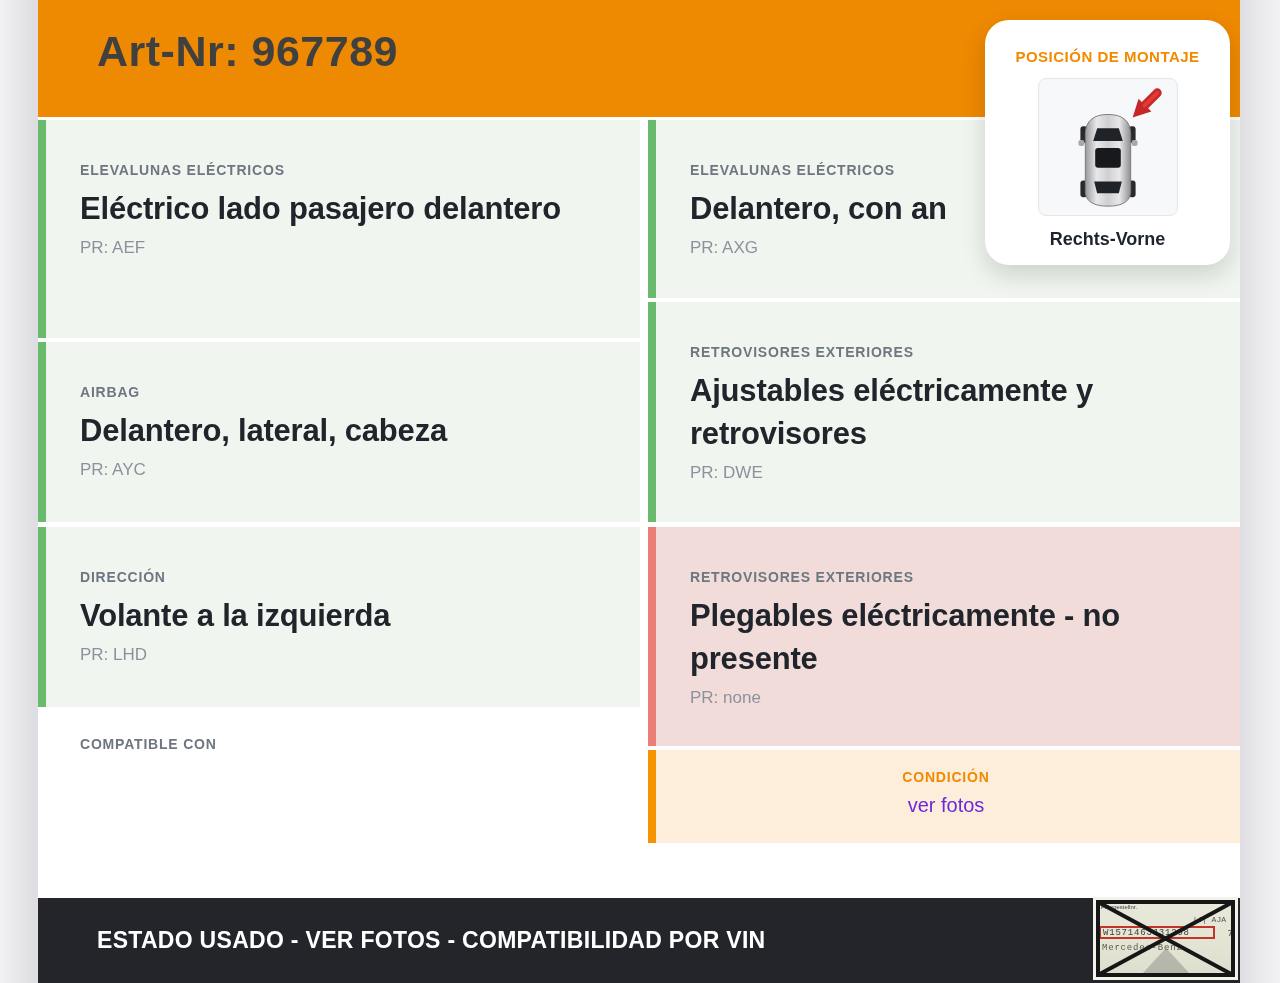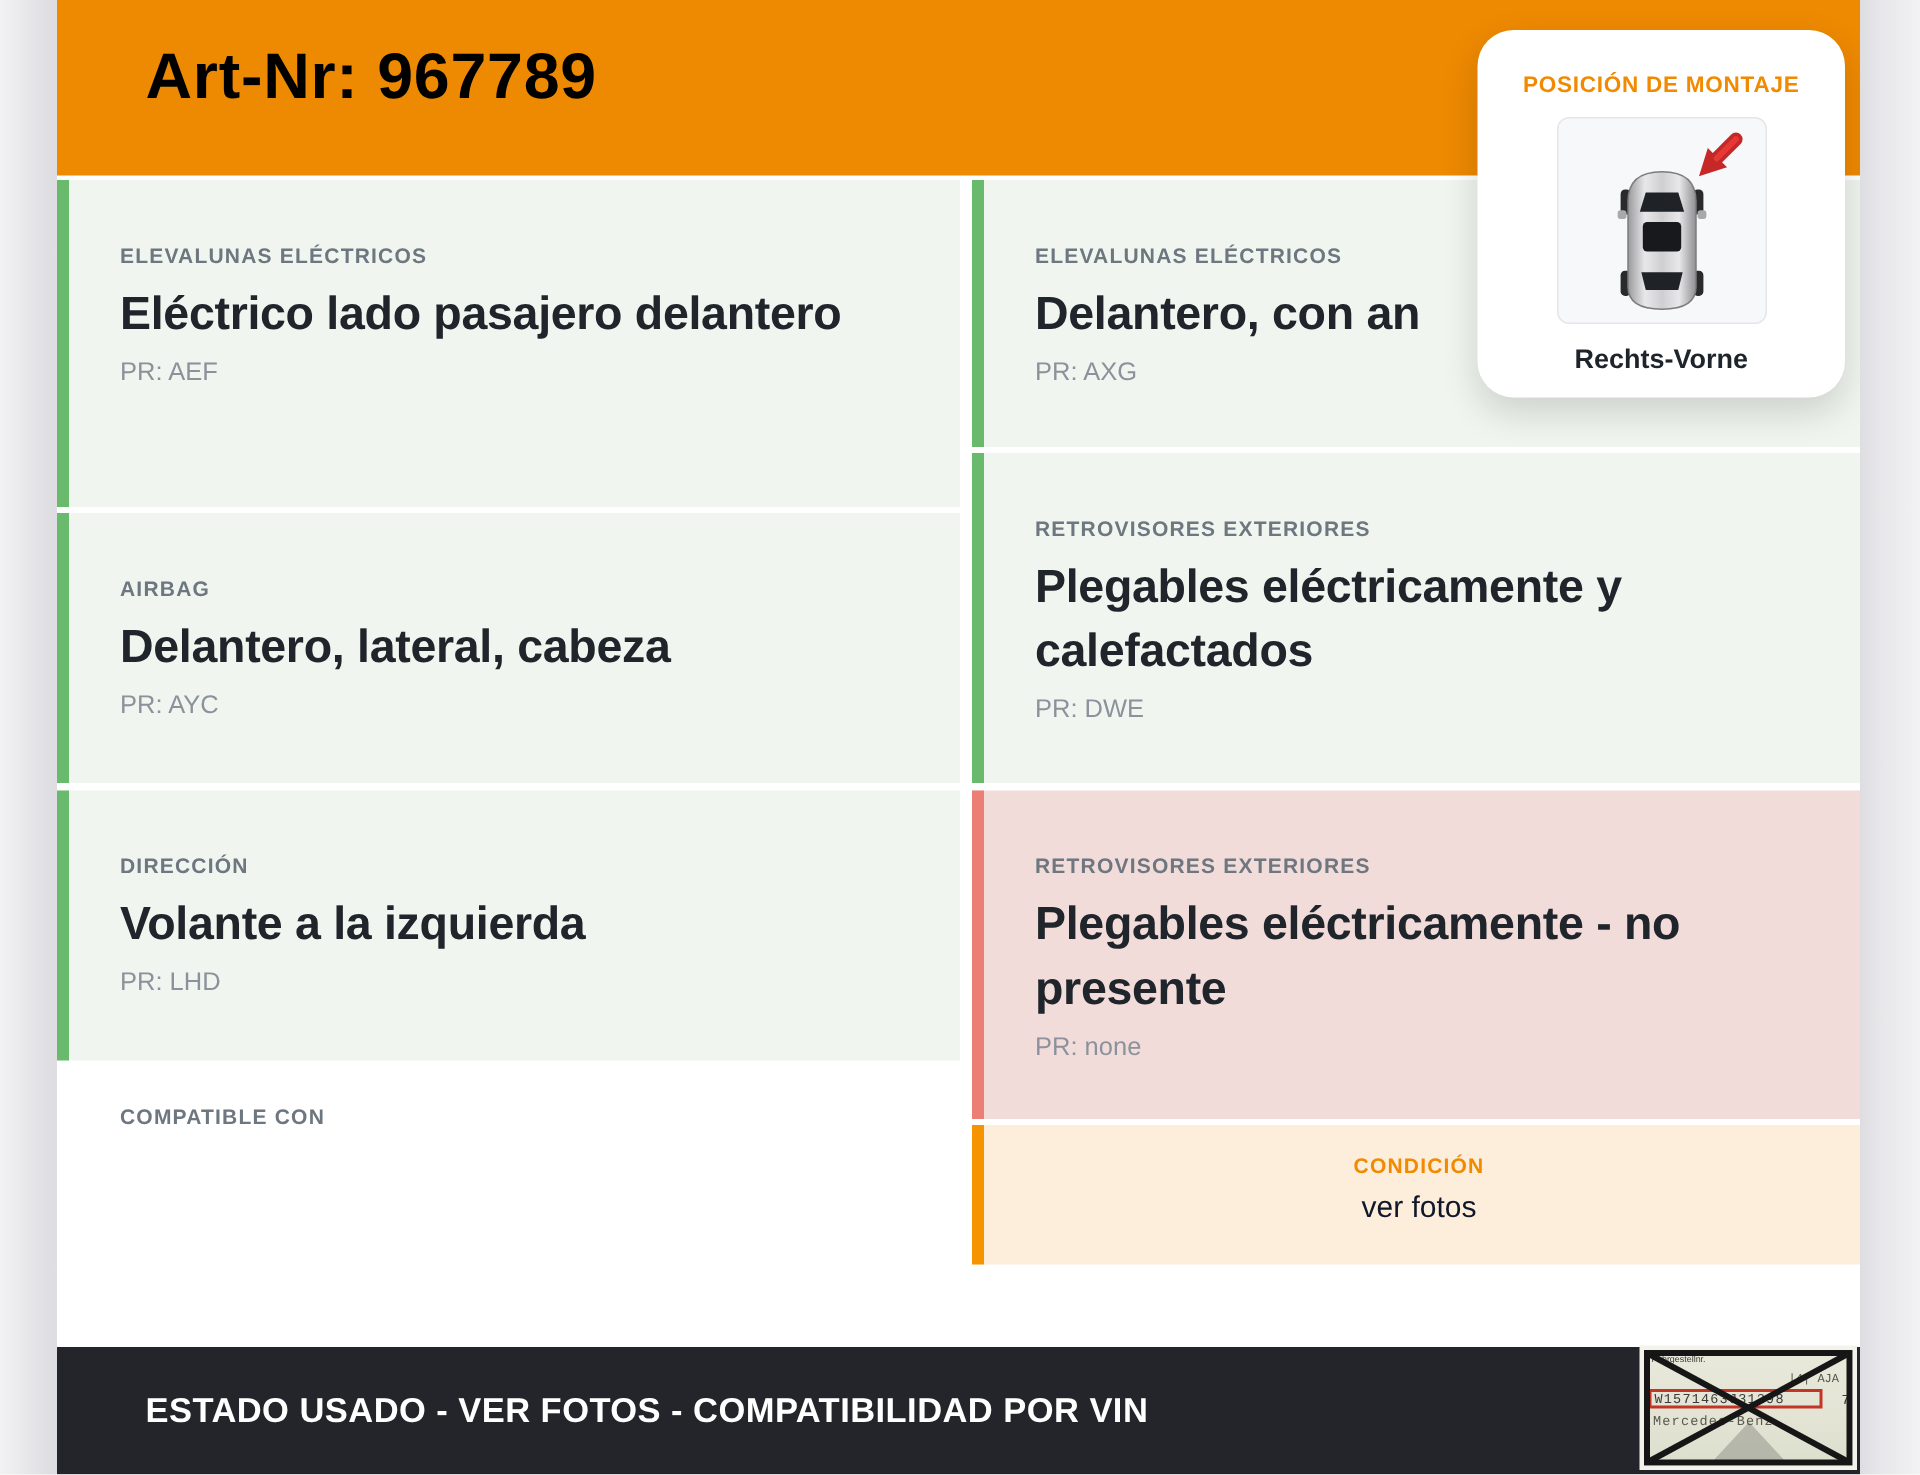--- a/index.html
+++ b/index.html
@@ -12,39 +12,39 @@
   .page{
     position:relative;margin-left:38px;width:1202px;height:983px;
     background:#ffffff;overflow:hidden;
   }
   
   .header{
     height:117px;background:#EE8902;
     display:flex;align-items:center;
   }
   .header h1{
-    margin:0 0 14px 59px;color:#000000;font-size:43px;font-weight:800;letter-spacing:.5px;
+    margin:0 0 14px 59px;color:#404040;font-size:43px;font-weight:800;letter-spacing:.5px;
   }
   
   .columns{display:flex;gap:8px;padding-top:3px;}
   .col-left{width:602px;display:flex;flex-direction:column;}
   .col-right{width:592px;display:flex;flex-direction:column;}
   .card{box-sizing:border-box;}
   .card.green{background:#F0F6EF;border-left:8px solid #6ABA6E;padding:42px 55px 0 34px;}
   .card.red{background:#F2DCDA;border-left:8px solid #EB7F76;padding:42px 38px 0 34px;}
   .card.orange{background:#FDEEDB;border-left:8px solid #F59300;padding:19px 38px 0 34px;text-align:center;}
   .card.white{background:#ffffff;padding:25px 34px 0 42px;}
   .h218{height:218px}.h180{height:180px}.h183{height:183px}
   .h178{height:178px}.h220{height:220px}.h219{height:219px}.h93{height:93px}
   .mt4{margin-top:4px}.mt5{margin-top:5px}
   .cat{font-size:14px;font-weight:700;color:#6E7780;letter-spacing:.8px;}
   .cat.accent{color:#F28A00;}
   .title{margin:9px 0 0;font-size:31px;font-weight:700;color:#20252C;line-height:1.39;letter-spacing:-.2px;white-space:pre-line;}
   .pr{margin-top:8px;font-size:17px;color:#8C929C;}
-  .value{margin-top:9px;font-size:20px;font-weight:500;color:#0f172a;}
+  .value{margin-top:9px;font-size:20px;font-weight:500;color:#6d28d9;}
   .body-text{margin:8px 0 0;font-size:19px;font-weight:700;color:#262B33;line-height:1.3;}
   
   .montaje{
     position:absolute;left:947px;top:20px;width:245px;height:245px;background:#ffffff;
     border-radius:24px;box-shadow:0 10px 24px rgba(0,0,0,.15);z-index:5;
     display:flex;flex-direction:column;align-items:center;
   }
   .montaje-label{margin-top:28px;font-size:15px;font-weight:800;color:#F28A00;letter-spacing:.5px;}
   .montaje-imgbox{
     margin-top:13px;width:140px;height:138px;background:#F7F8FA;border:1px solid #E4E6EA;
@@ -107,21 +107,21 @@
     </div>
 
     <div class="col-right">
       <section class="card green h178">
         <div class="cat">ELEVALUNAS ELÉCTRICOS</div>
         <h2 class="title">Delantero, con an</h2>
         <div class="pr">PR: AXG</div>
       </section>
       <section class="card green h220 mt4">
         <div class="cat">RETROVISORES EXTERIORES</div>
-        <h2 class="title">Plegables eléctricamente y calefactados</h2>
+        <h2 class="title">Ajustables eléctricamente y retrovisores</h2>
         <div class="pr">PR: DWE</div>
       </section>
       <section class="card red h219 mt5">
         <div class="cat">RETROVISORES EXTERIORES</div>
         <h2 class="title">Plegables eléctricamente - no presente</h2>
         <div class="pr">PR: none</div>
       </section>
       <section class="card orange h93 mt4">
         <div class="cat accent">CONDICIÓN</div>
         <div class="value">ver fotos</div>

